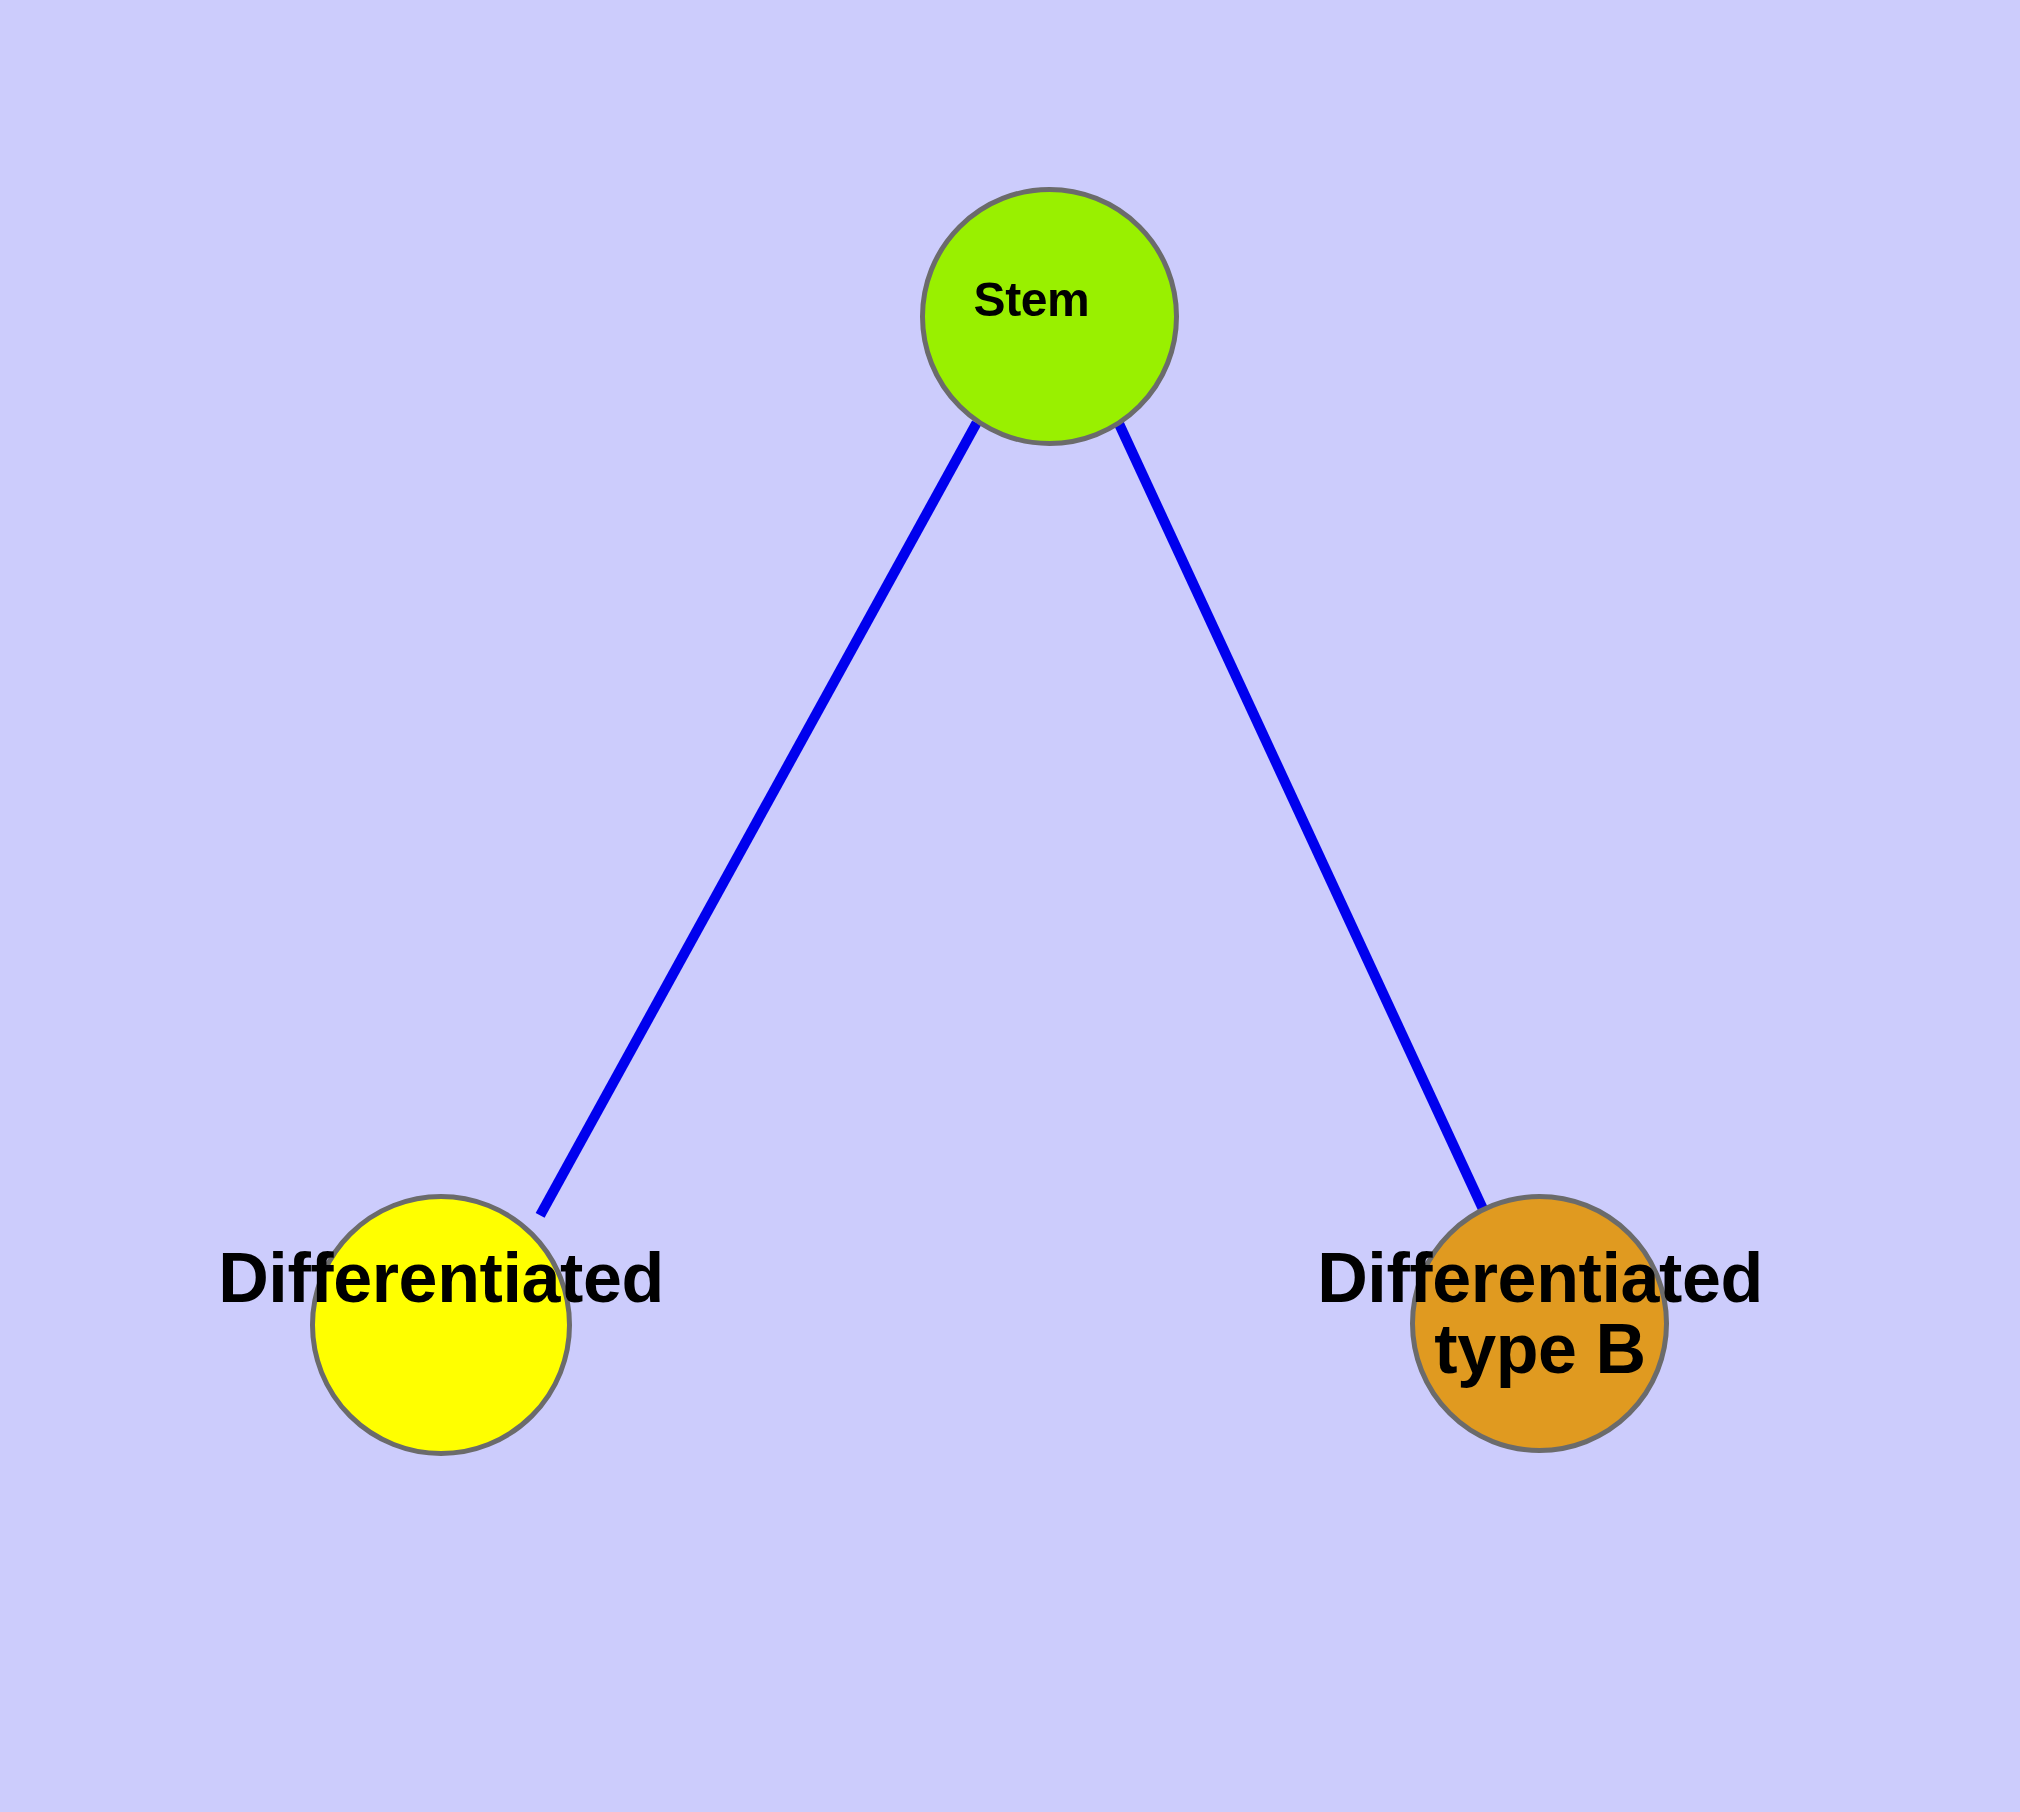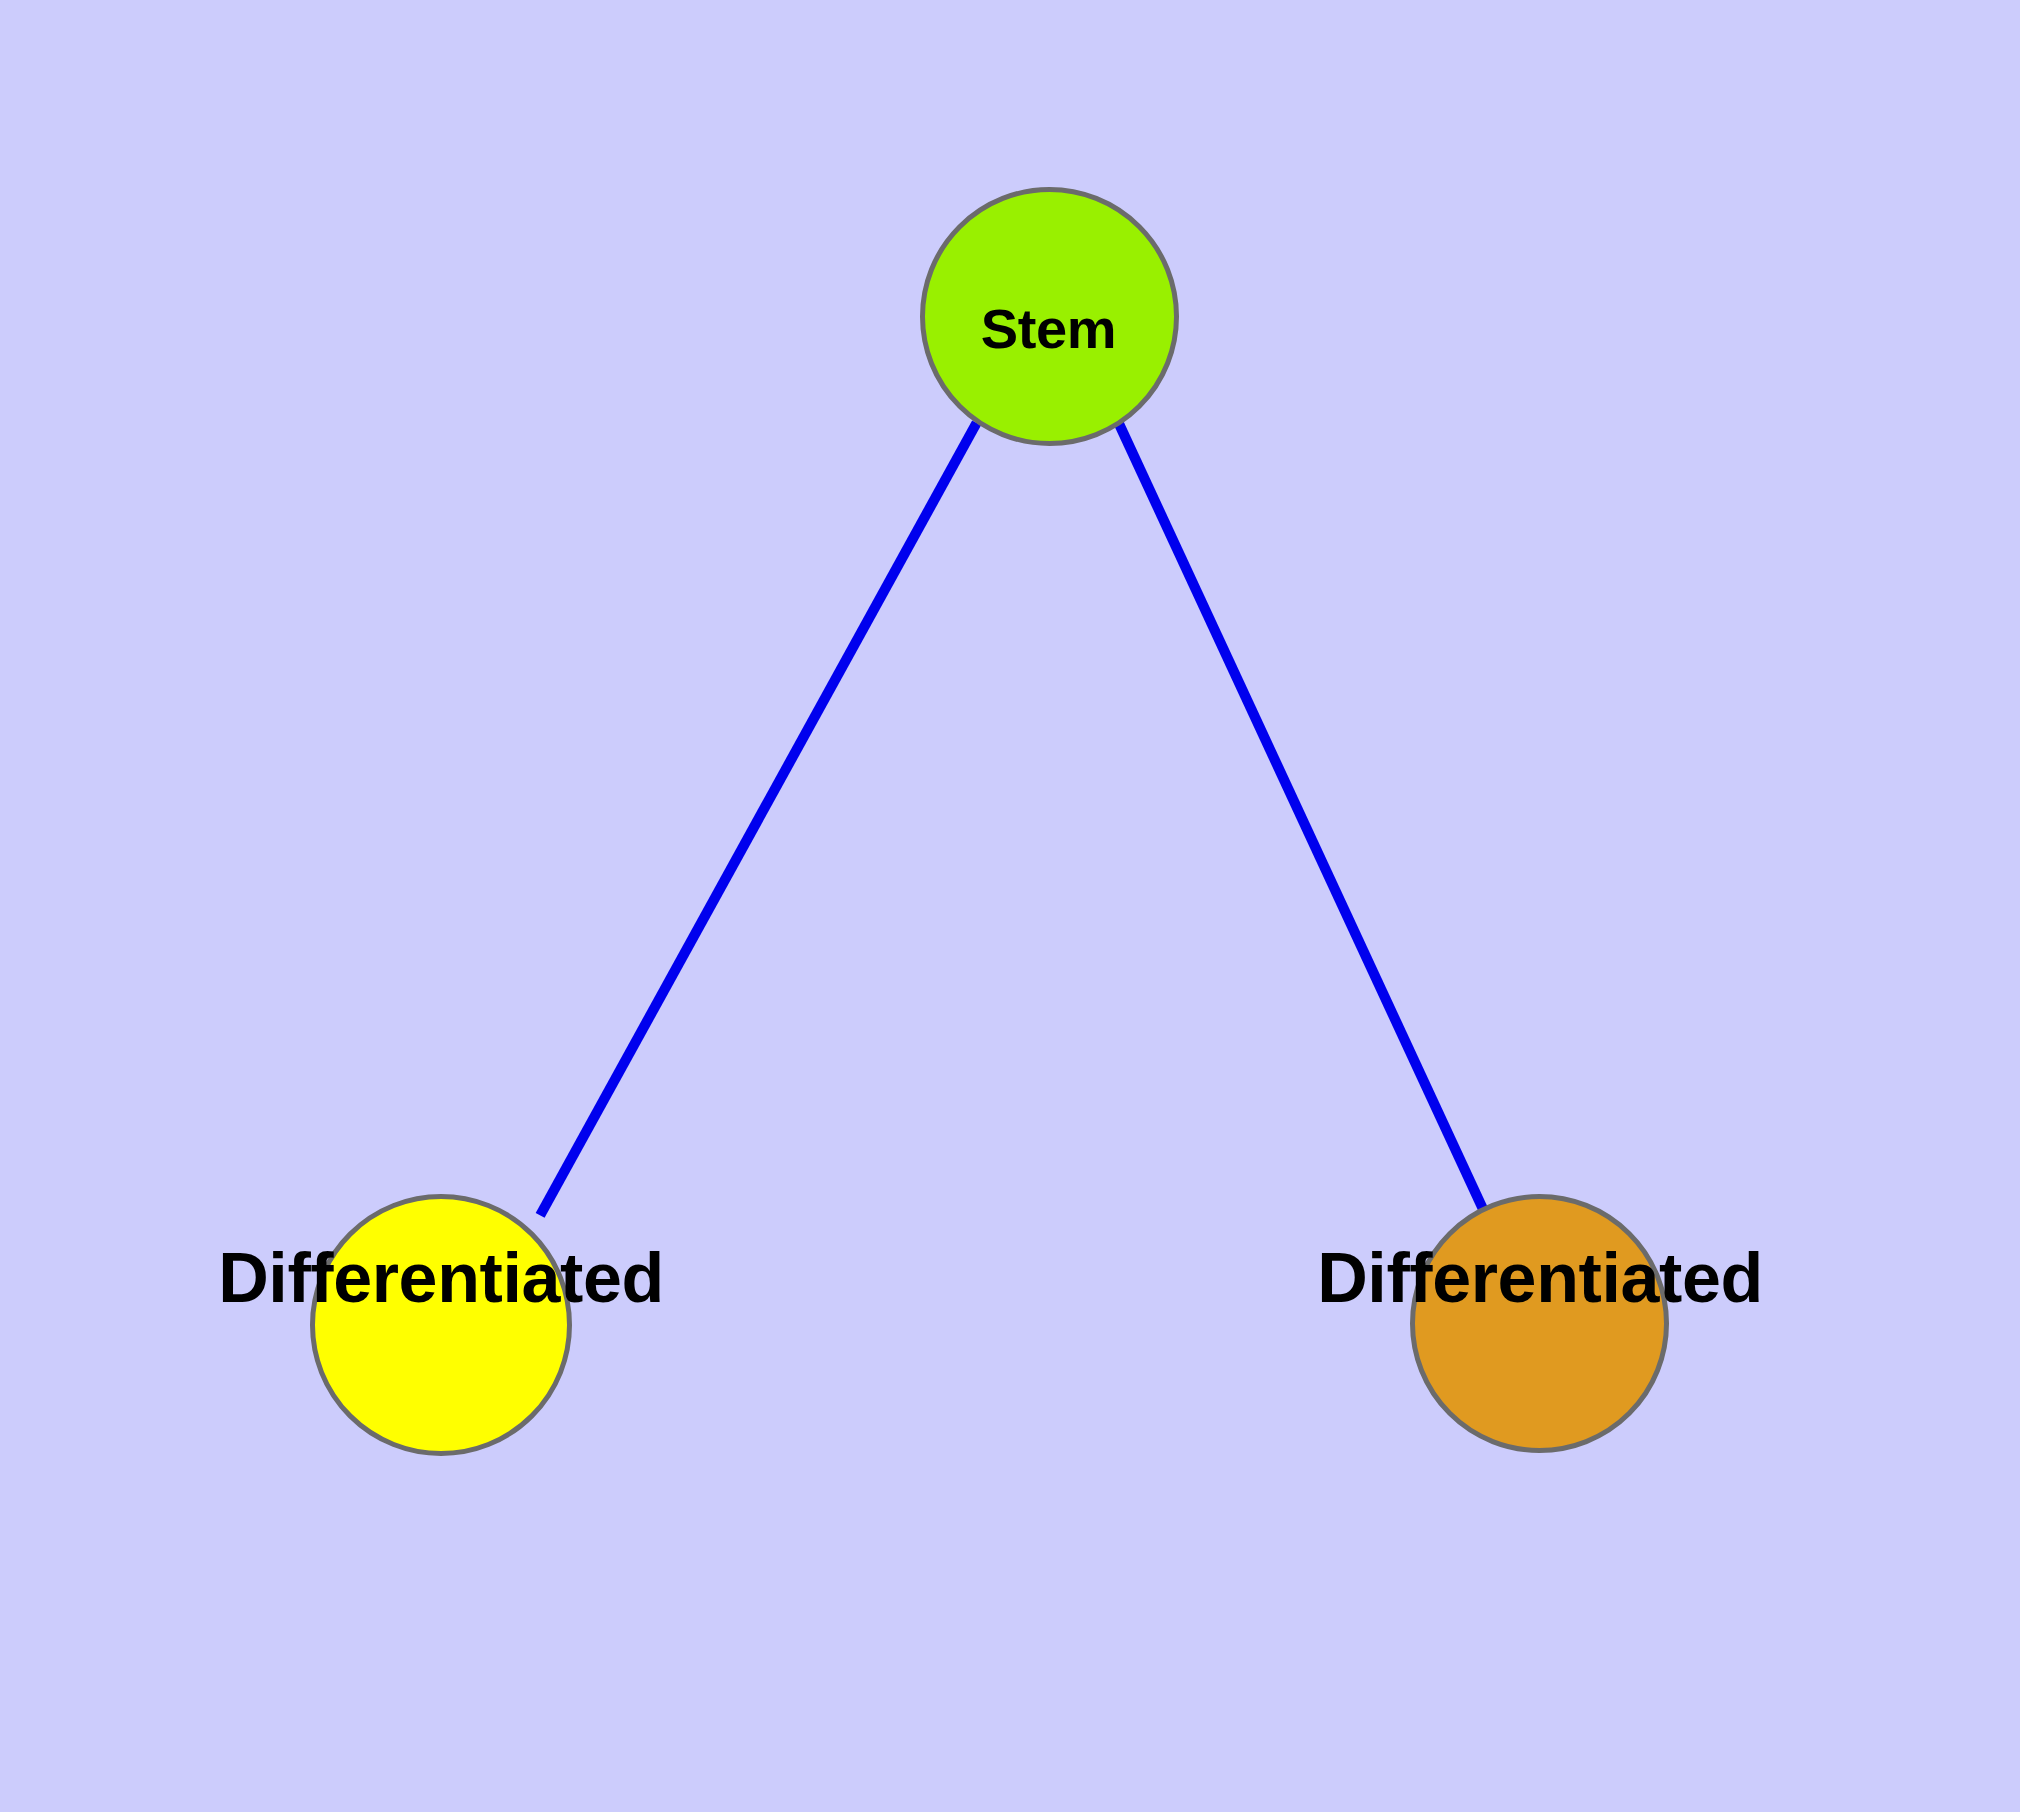--- a/index.html
+++ b/index.html
@@ -41,25 +41,24 @@
     letter-spacing: -0.4px;
   }
   #node-stem {
     left: 920px;
     top: 187px;
     width: 259px;
     height: 259px;
     background: #99f000;
   }
   #label-stem {
-    left: 794px;
+    left: 777px;
     top: 276px;
     width: 509px;
-    font-size: 56px;
-    margin-top: 24px;
+    font-size: 48px;
   }
   #node-diff-a {
     left: 310px;
     top: 1194px;
     width: 262px;
     height: 262px;
     background: #ffff00;
   }
   #label-diff-a {
     left: 102px;
@@ -98,16 +97,17 @@
   <div class="node-label" id="label-stem">
     <div>Stem</div>
   </div>
 
   <div class="node-label" id="label-diff-a">
     <div>Differentiated</div>
   </div>
 
   <div class="node-label" id="label-diff-b">
     <div>Differentiated</div>
+    <div>type B</div>
   </div>
 
 </div>
 
 
 </body></html>

